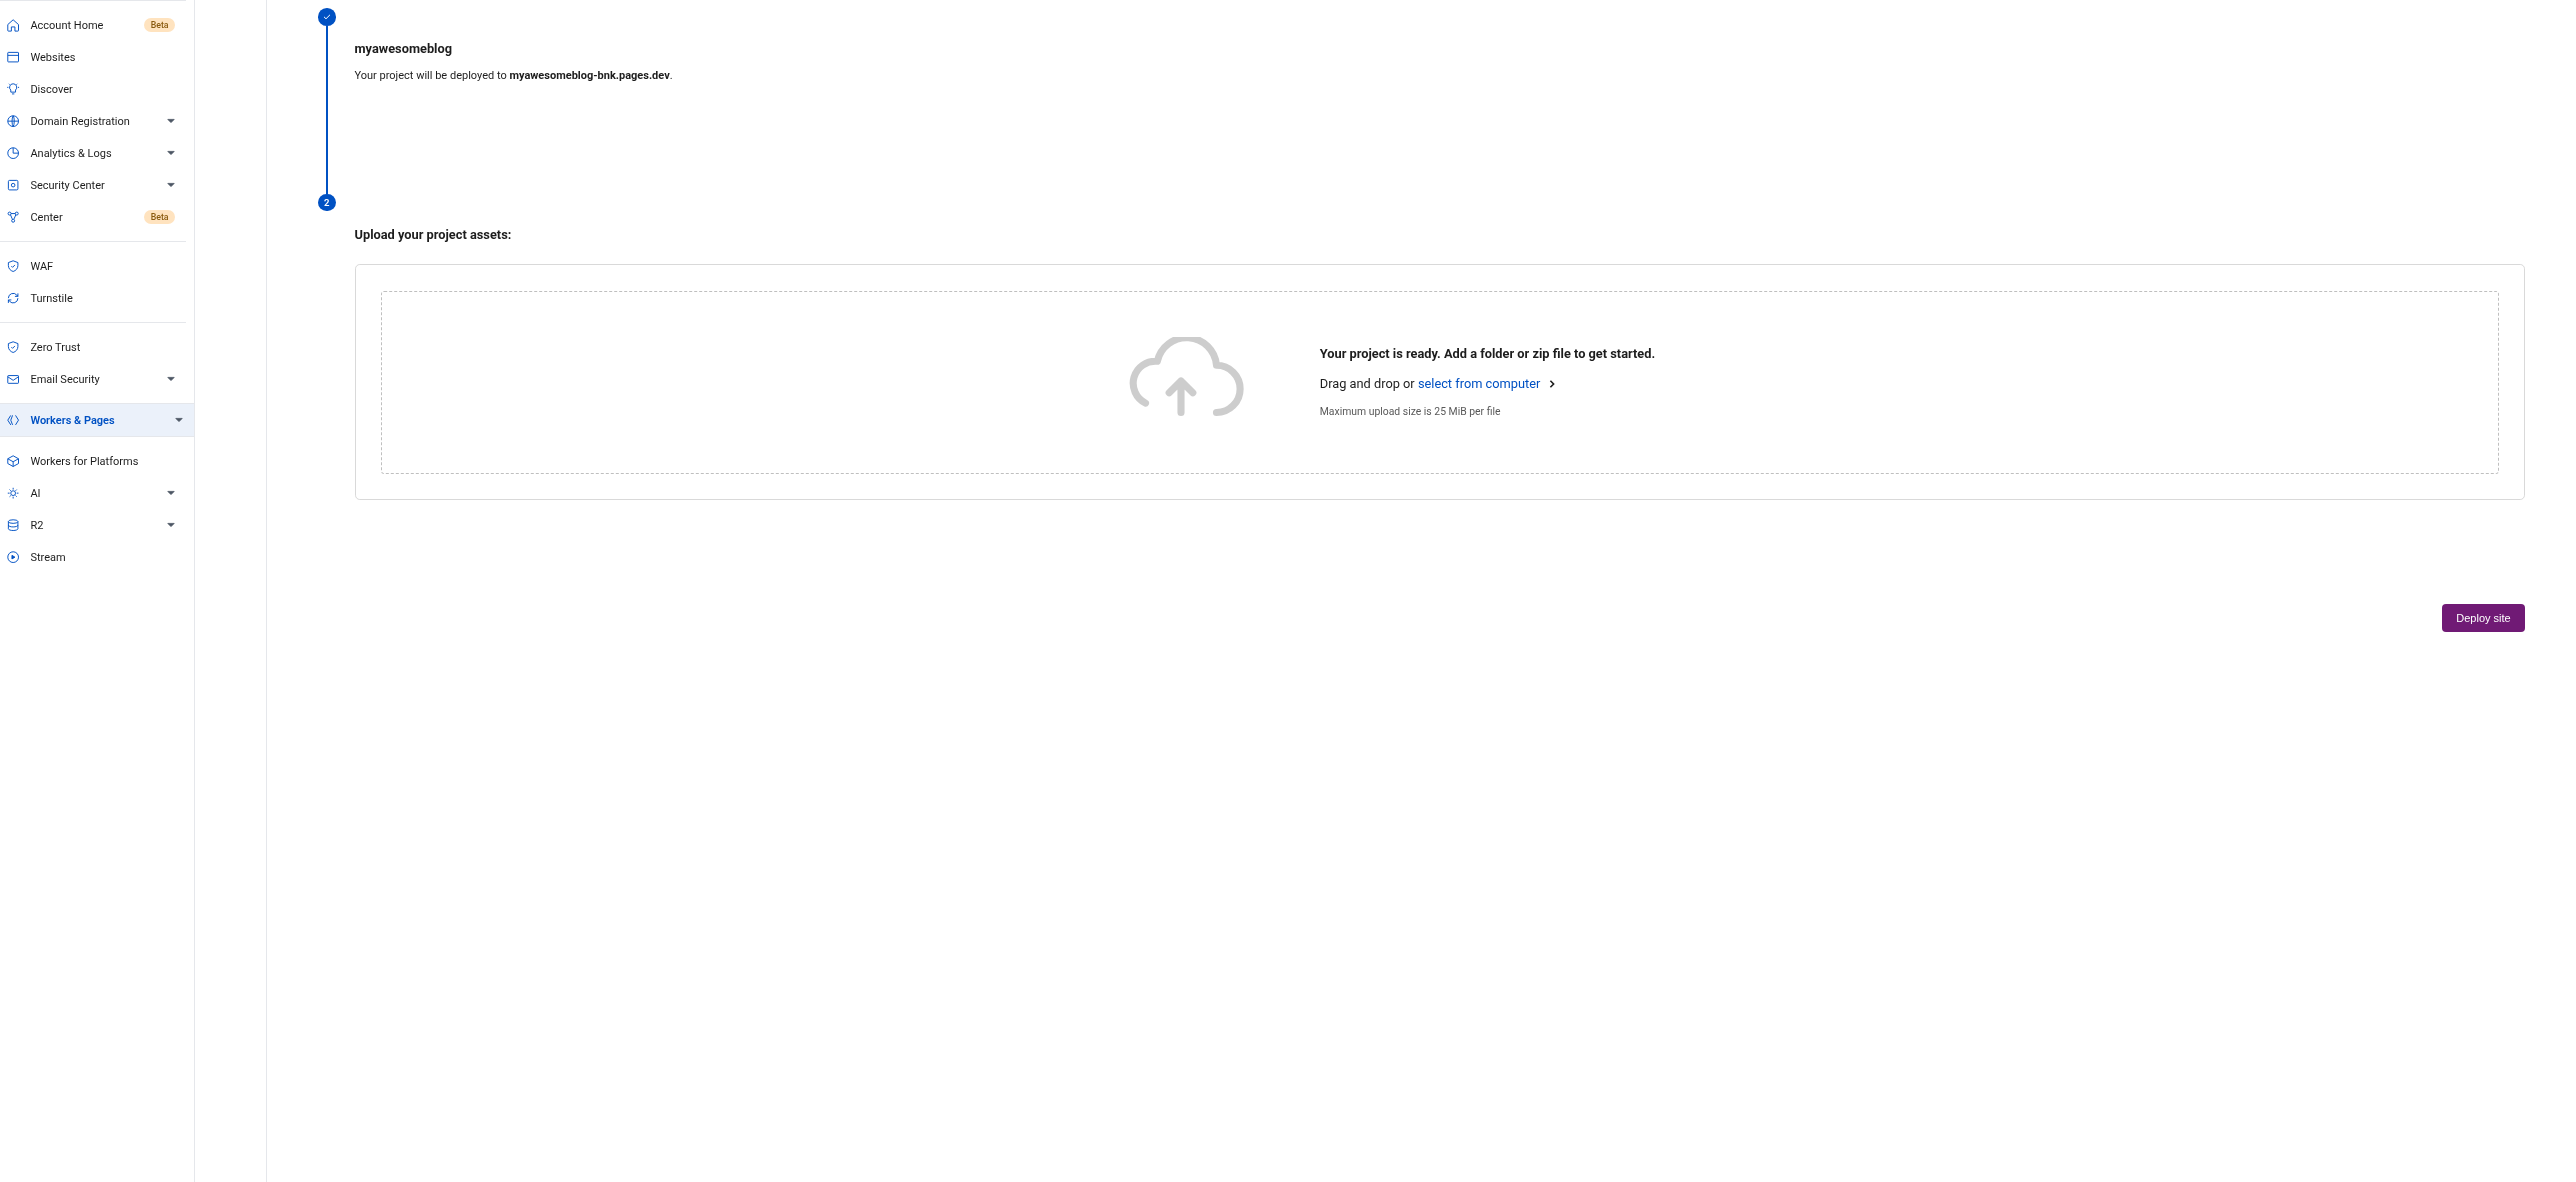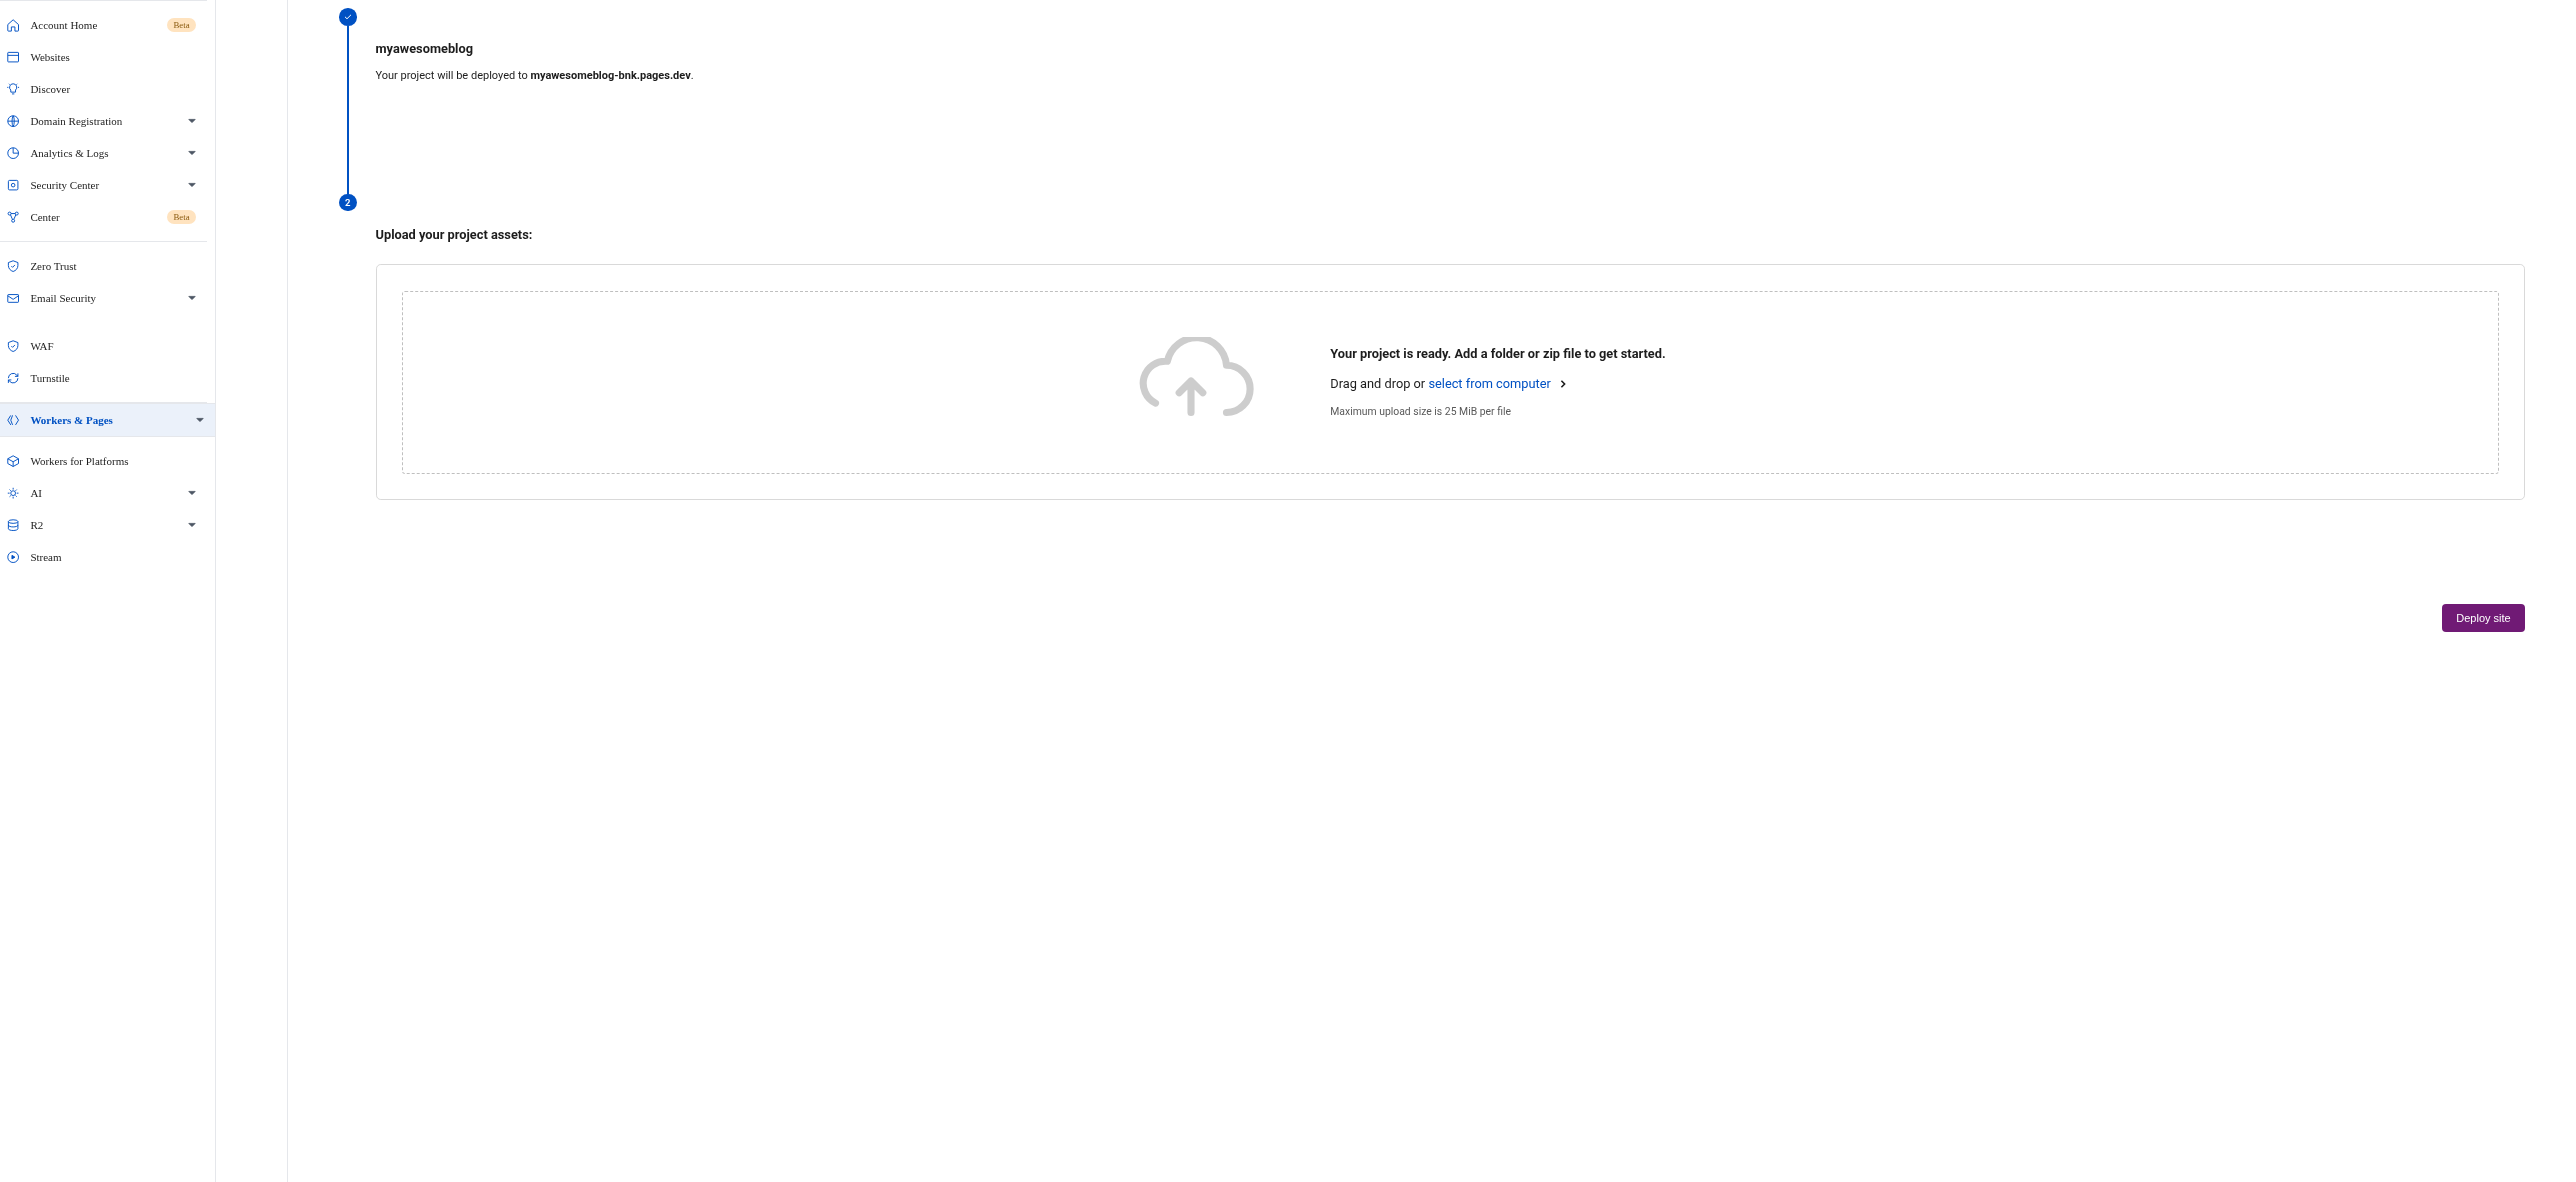--- a/index.html
+++ b/index.html
@@ -1,20 +1,20 @@
 <!DOCTYPE html>
 <html style="font-size:12.8px"><head>
 <meta charset="utf-8">
 <style>
 * { box-sizing: border-box; margin: 0; padding: 0; }
 body { font-family: -apple-system, BlinkMacSystemFont, "Segoe UI", Roboto, sans-serif; font-size: 11px; color: #1d1d1d; background: #fff; }
 .app { display: flex; height: 100vh; }
 
 
-.sidebar { width: 216px; border-right: 0.8px solid #e5e7eb; background: #fff; overflow-y: auto; flex-shrink: 0; font-family: Liberation Serif, serif; }
+.sidebar { width: 195px; border-right: 0.8px solid #e5e7eb; background: #fff; overflow-y: auto; flex-shrink: 0; }
 .sidebar-section { border-bottom: 0.8px solid #e5e7eb; padding: 8px 0; margin: 0 8px 0 0; }
 .sidebar-section.no-border { border-bottom: none; }
 .sidebar-section:first-child { border-top: 0.8px solid #e5e7eb; }
 .nav-item { display: flex; align-items: center; padding: 8px 11px 8px 4.8px; cursor: pointer; color: #0051c3; gap: 9.6px; position: relative; }
 .nav-item.active { background: rgba(0, 81, 195, 0.08); font-weight: 600; margin-right: -8px; padding-right: 19px; }
 .nav-icon { width: 16px; height: 16px; flex-shrink: 0; display: inline-flex; align-items: center; justify-content: center; color: #0051c3; }
 .nav-icon svg { width: 14.3px; height: 14.3px; stroke: #0051c3; fill: none; stroke-width: 1.6; }
 .nav-label { color: #1d1d1d; font-size: 11px; flex: 1; }
 .nav-item.active .nav-label { color: #0051c3; }
 .badge { background: #ffe3bf; color: #8a5a0f; font-size: 8.8px; padding: 1.6px 6.4px; border-radius: 8px; font-weight: 500; }
@@ -126,62 +126,62 @@
               <circle cx="18" cy="6" r="2.5"></circle>
               <circle cx="12" cy="18" r="2.5"></circle>
               <path d="M7.5 8l3 7M16.5 8l-3 7M8.5 6h7"></path>
             </svg>
           </span>
         <span class="nav-label">Center</span>
         <span class="badge">Beta</span>
       </div>
     </div>
 
-    <div class="sidebar-section no-border">
+    <div class="sidebar-section">
       <div class="nav-item">
         <span class="nav-icon">
             <svg viewBox="0 0 24 24">
               <path d="M12 3l8 3v5c0 5-3.5 8.5-8 10-4.5-1.5-8-5-8-10V6l8-3z"></path>
               <path d="M9 12l2 2 4-4"></path>
             </svg>
           </span>
+        <span class="nav-label">WAF</span>
+      </div>
+      <div class="nav-item">
+        <span class="nav-icon">
+            <svg viewBox="0 0 24 24">
+              <path d="M4 12a8 8 0 0114-5.3L20 9M20 12a8 8 0 01-14 5.3L4 15"></path>
+              <path d="M20 4v5h-5M4 20v-5h5"></path>
+            </svg>
+          </span>
+        <span class="nav-label">Turnstile</span>
+      </div>
+    </div>
+
+    <div class="sidebar-section no-border">
+      <div class="nav-item">
+        <span class="nav-icon">
+            <svg viewBox="0 0 24 24">
+              <path d="M12 3l8 3v5c0 5-3.5 8.5-8 10-4.5-1.5-8-5-8-10V6l8-3z"></path>
+              <path d="M9 12l2 2 4-4"></path>
+            </svg>
+          </span>
         <span class="nav-label">Zero Trust</span>
       </div>
       <div class="nav-item">
         <span class="nav-icon">
             <svg viewBox="0 0 24 24">
               <rect x="3" y="6" width="18" height="13" rx="1"></rect>
               <path d="M3 8l9 6 9-6"></path>
             </svg>
           </span>
         <span class="nav-label">Email Security</span>
         <span class="chevron"><svg viewBox="0 0 10 10">
               <path d="M1 3l4 4 4-4z"></path>
             </svg></span>
-      </div>
-    </div>
-
-    <div class="sidebar-section">
-      <div class="nav-item">
-        <span class="nav-icon">
-            <svg viewBox="0 0 24 24">
-              <path d="M12 3l8 3v5c0 5-3.5 8.5-8 10-4.5-1.5-8-5-8-10V6l8-3z"></path>
-              <path d="M9 12l2 2 4-4"></path>
-            </svg>
-          </span>
-        <span class="nav-label">WAF</span>
-      </div>
-      <div class="nav-item">
-        <span class="nav-icon">
-            <svg viewBox="0 0 24 24">
-              <path d="M4 12a8 8 0 0114-5.3L20 9M20 12a8 8 0 01-14 5.3L4 15"></path>
-              <path d="M20 4v5h-5M4 20v-5h5"></path>
-            </svg>
-          </span>
-        <span class="nav-label">Turnstile</span>
       </div>
     </div>
 
     <div class="sidebar-section no-border" style="padding:0;margin:0">
       <div class="nav-item active" style="border-top:0.8px solid #e5e7eb;border-bottom:0.8px solid #e5e7eb">
         <span class="nav-icon">
             <svg viewBox="0 0 24 24">
               <path d="M8 4l-5 8 5 8M16 4l5 8-5 8M11 4l-3 8 3 8"></path>
             </svg>
           </span>

